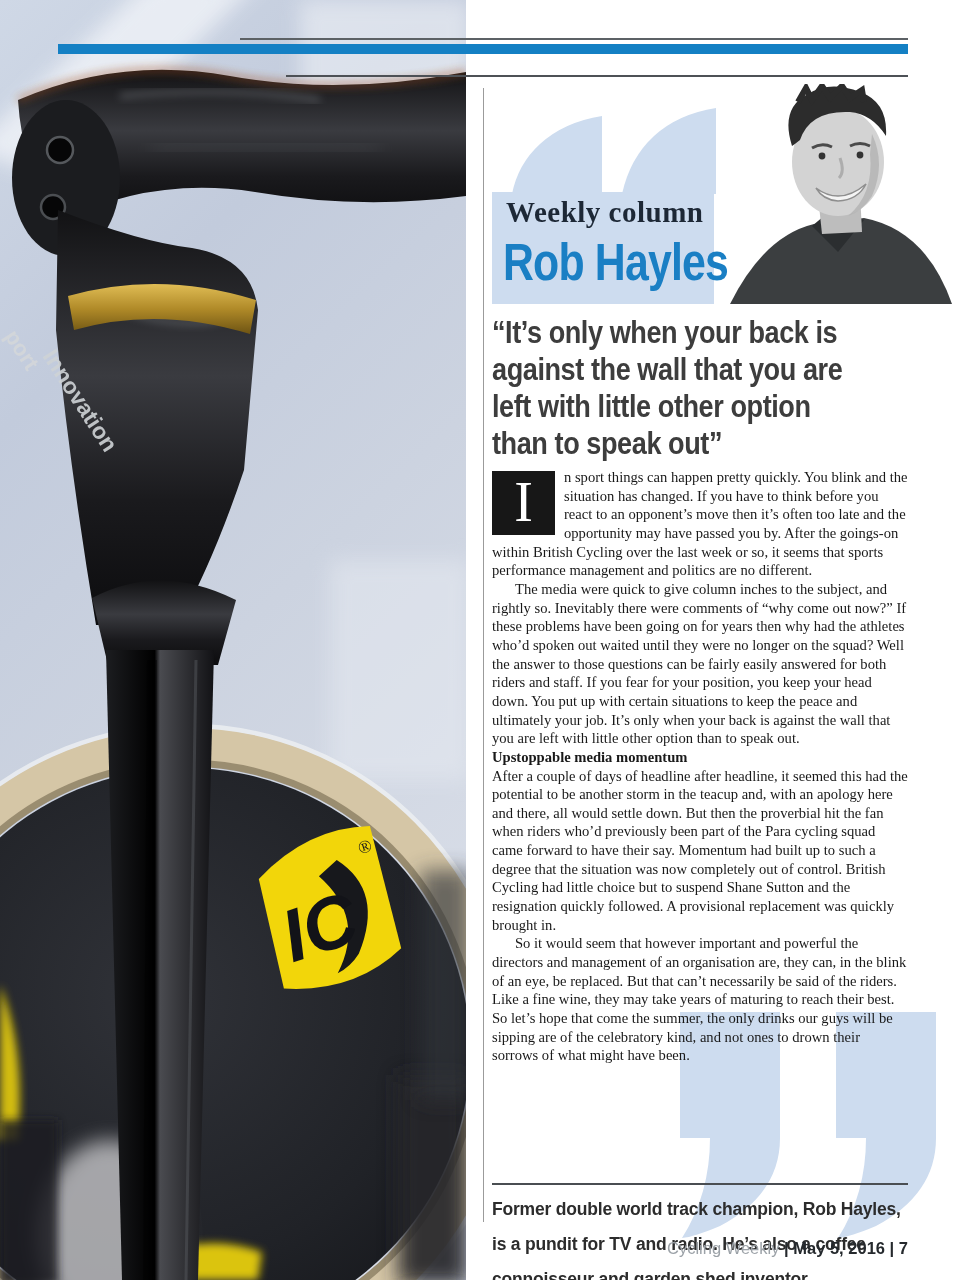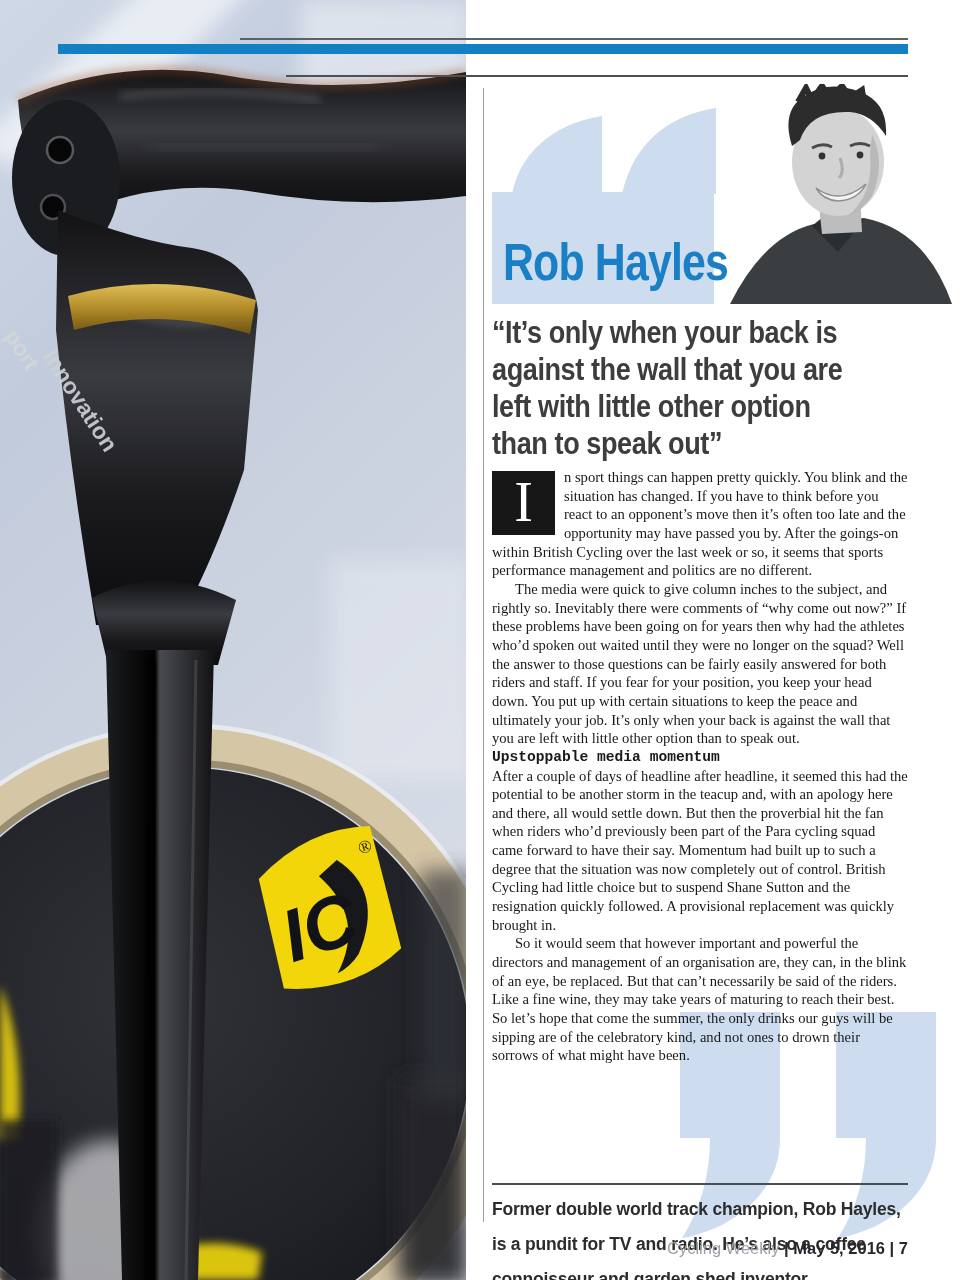--- a/index.html
+++ b/index.html
@@ -25,21 +25,21 @@
   .pull-quote{position:absolute;left:492px;top:314px;width:440px;color:#3d3d3d;
         font-family:"Liberation Sans",sans-serif;font-weight:bold;font-size:31.5px;line-height:37px;
         transform:scaleX(.86);transform-origin:left top;white-space:nowrap;letter-spacing:-.5px;}
   
   .closing-quotes{position:absolute;left:646px;top:1012px;width:300px;height:226px;z-index:0;}
   .article{position:absolute;left:492px;top:468px;width:417px;z-index:1;}
   .article p{margin:0;font-size:14.6px;line-height:18.65px;color:#191919;text-align:left;}
   .indent{text-indent:23px;}
   .dropcap{float:left;width:63px;height:64px;background:#171717;color:#fff;text-align:center;
         font-family:"Liberation Serif",serif;font-size:56px;line-height:62px;margin:3px 9px 0 0;}
-  .subhead{font-weight:bold;font-size:15.2px;line-height:19px;color:#121212;margin:12px 0 1px 0;font-family:Liberation Mono, monospace;}
+  .subhead{font-weight:bold;font-size:15.2px;line-height:19px;color:#121212;margin:12px 0 1px 0;}
   
   .bio-rule{position:absolute;left:492px;top:1183px;width:416px;height:2px;background:#4a4e52;z-index:1;}
   .bio{position:absolute;left:492px;top:1192px;width:424px;z-index:1;
         font-family:"Liberation Sans",sans-serif;font-weight:bold;font-size:17.5px;
         line-height:35px;color:#2c2c2c;letter-spacing:-.2px;}
   .page-footer{position:absolute;right:56px;top:1239px;z-index:1;white-space:nowrap;
         font-family:"Liberation Sans",sans-serif;font-size:16.5px;color:#9ca2a8;margin-left:28px;}
   .page-footer .bold{font-weight:bold;color:#25292d;}
   .lb{fill:#cddcef;}
 </style>
@@ -139,20 +139,21 @@
   <div class="accent-bar"></div>
   <div class="rule-top2"></div>
 
   <div class="v-rule"></div>
 
   <svg class="quote-open" viewBox="0 0 244 196">
     <rect class="lb" x="0" y="84" width="222" height="112"></rect>
     <path class="lb" d="M110,8 Q72,14 48,36 Q26,56 20,86 L110,86 Z"></path>
     <path class="lb" d="M224,0 Q186,6 162,28 Q138,50 130,86 L224,86 Z"></path>
   </svg>
+  <div class="column-label">Weekly column</div>
   <div class="author">Rob Hayles</div>
 
   <svg class="headshot" viewBox="0 0 248 220">
     <path d="M18,220 Q52,152 102,140 L152,134 Q214,146 240,220 Z" fill="#3b3e40"></path>
     <path d="M100,142 L126,168 L152,136 L138,130 L112,132 Z" fill="#2b2e30"></path>
     <path d="M106,112 L148,108 L150,148 L110,150 Z" fill="#bdbdbd"></path>
     <ellipse cx="126" cy="78" rx="46" ry="54" fill="#d3d3d3"></ellipse>
     <path d="M160,50 Q174,80 160,112 Q150,128 136,132 Q162,110 158,70 Z" fill="#b3b3b3" opacity="0.8"></path>
     <path d="M80,62 Q68,24 96,10 Q118,-4 148,8 Q176,18 174,52 Q160,30 138,28 Q98,26 88,56 Q83,60 80,62 Z" fill="#2c2c2c"></path>
     <path d="M86,18 L94,4 L100,16 L110,2 L118,14 L130,2 L138,14 L150,6 L152,18" fill="none" stroke="#2c2c2c" stroke-width="6"></path>

